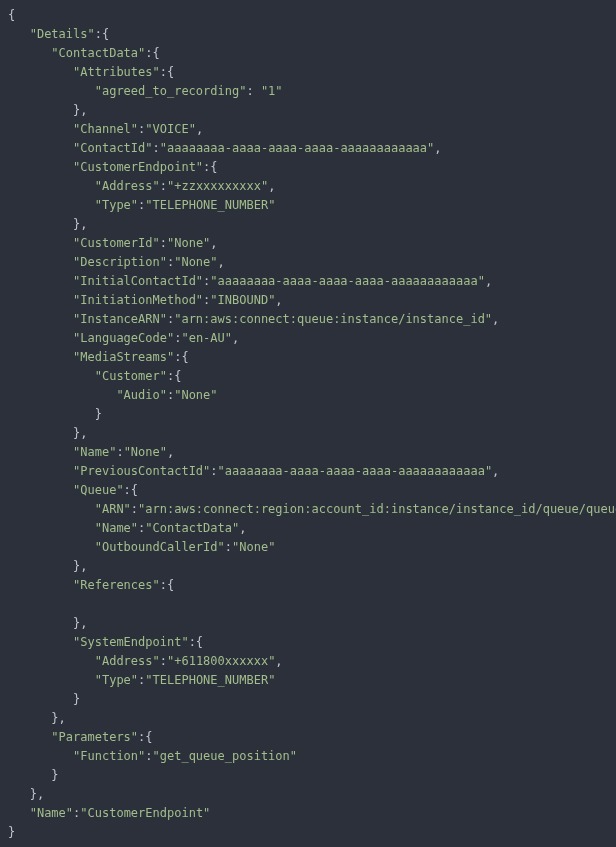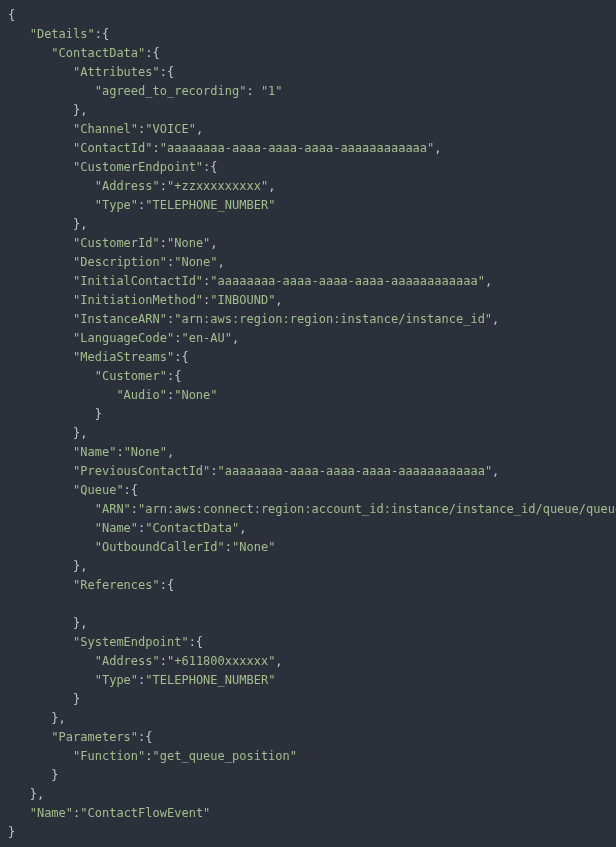--- a/index.html
+++ b/index.html
@@ -33,21 +33,21 @@
          <span class="k">"Channel"</span><span class="p">:</span><span class="sv">"<span>VOICE</span>"</span><span class="p">,</span>
          <span class="k">"ContactId"</span><span class="p">:</span><span class="sv">"<span>aaaaaaaa-aaaa-aaaa-aaaa-aaaaaaaaaaaa</span>"</span><span class="p">,</span>
          <span class="k">"CustomerEndpoint"</span><span class="p">:{</span>
             <span class="k">"Address"</span><span class="p">:</span><span class="sv">"<span>+zzxxxxxxxxx</span>"</span><span class="p">,</span>
             <span class="k">"Type"</span><span class="p">:</span><span class="sv">"<span>TELEPHONE_NUMBER</span>"</span>
          <span class="p">},</span>
          <span class="k">"CustomerId"</span><span class="p">:</span><span class="nl">"<span>None</span>"</span><span class="p">,</span>
          <span class="k">"Description"</span><span class="p">:</span><span class="nl">"<span>None</span>"</span><span class="p">,</span>
          <span class="k">"InitialContactId"</span><span class="p">:</span><span class="sv">"<span>aaaaaaaa-aaaa-aaaa-aaaa-aaaaaaaaaaaa</span>"</span><span class="p">,</span>
          <span class="k">"InitiationMethod"</span><span class="p">:</span><span class="sv">"<span>INBOUND</span>"</span><span class="p">,</span>
-         <span class="k">"InstanceARN"</span><span class="p">:</span><span class="sv">"<span>arn:aws:region:region:instance/instance_id</span>"</span><span class="p">,</span>
+         <span class="k">"InstanceARN"</span><span class="p">:</span><span class="sv">"<span>arn:aws:connect:queue:instance/instance_id</span>"</span><span class="p">,</span>
          <span class="k">"LanguageCode"</span><span class="p">:</span><span class="sv">"<span>en-AU</span>"</span><span class="p">,</span>
          <span class="k">"MediaStreams"</span><span class="p">:{</span>
             <span class="k">"Customer"</span><span class="p">:{</span>
                <span class="k">"Audio"</span><span class="p">:</span><span class="nl">"<span>None</span>"</span>
             <span class="p">}</span>
          <span class="p">},</span>
          <span class="k">"Name"</span><span class="p">:</span><span class="nl">"<span>None</span>"</span><span class="p">,</span>
          <span class="k">"PreviousContactId"</span><span class="p">:</span><span class="sv">"<span>aaaaaaaa-aaaa-aaaa-aaaa-aaaaaaaaaaaa</span>"</span><span class="p">,</span>
          <span class="k">"Queue"</span><span class="p">:{</span>
             <span class="k">"ARN"</span><span class="p">:</span><span class="sv">"<span>arn:aws:connect:region:account_id:instance/instance_id/queue/queue_id</span>"</span>
@@ -59,14 +59,14 @@
          <span class="p">},</span>
          <span class="k">"SystemEndpoint"</span><span class="p">:{</span>
             <span class="k">"Address"</span><span class="p">:</span><span class="sv">"<span>+611800xxxxxx</span>"</span><span class="p">,</span>
             <span class="k">"Type"</span><span class="p">:</span><span class="sv">"<span>TELEPHONE_NUMBER</span>"</span>
          <span class="p">}</span>
       <span class="p">},</span>
       <span class="k">"Parameters"</span><span class="p">:{</span>
          <span class="k">"Function"</span><span class="p">:</span><span class="sv">"<span>get_queue_position</span>"</span>
       <span class="p">}</span>
    <span class="p">},</span>
-   <span class="k">"Name"</span><span class="p">:</span><span class="sv">"<span>ContactFlowEvent</span>"</span>
+   <span class="k">"Name"</span><span class="p">:</span><span class="sv">"<span>CustomerEndpoint</span>"</span>
 <span class="p">}</span></pre>
 
 </body></html>

